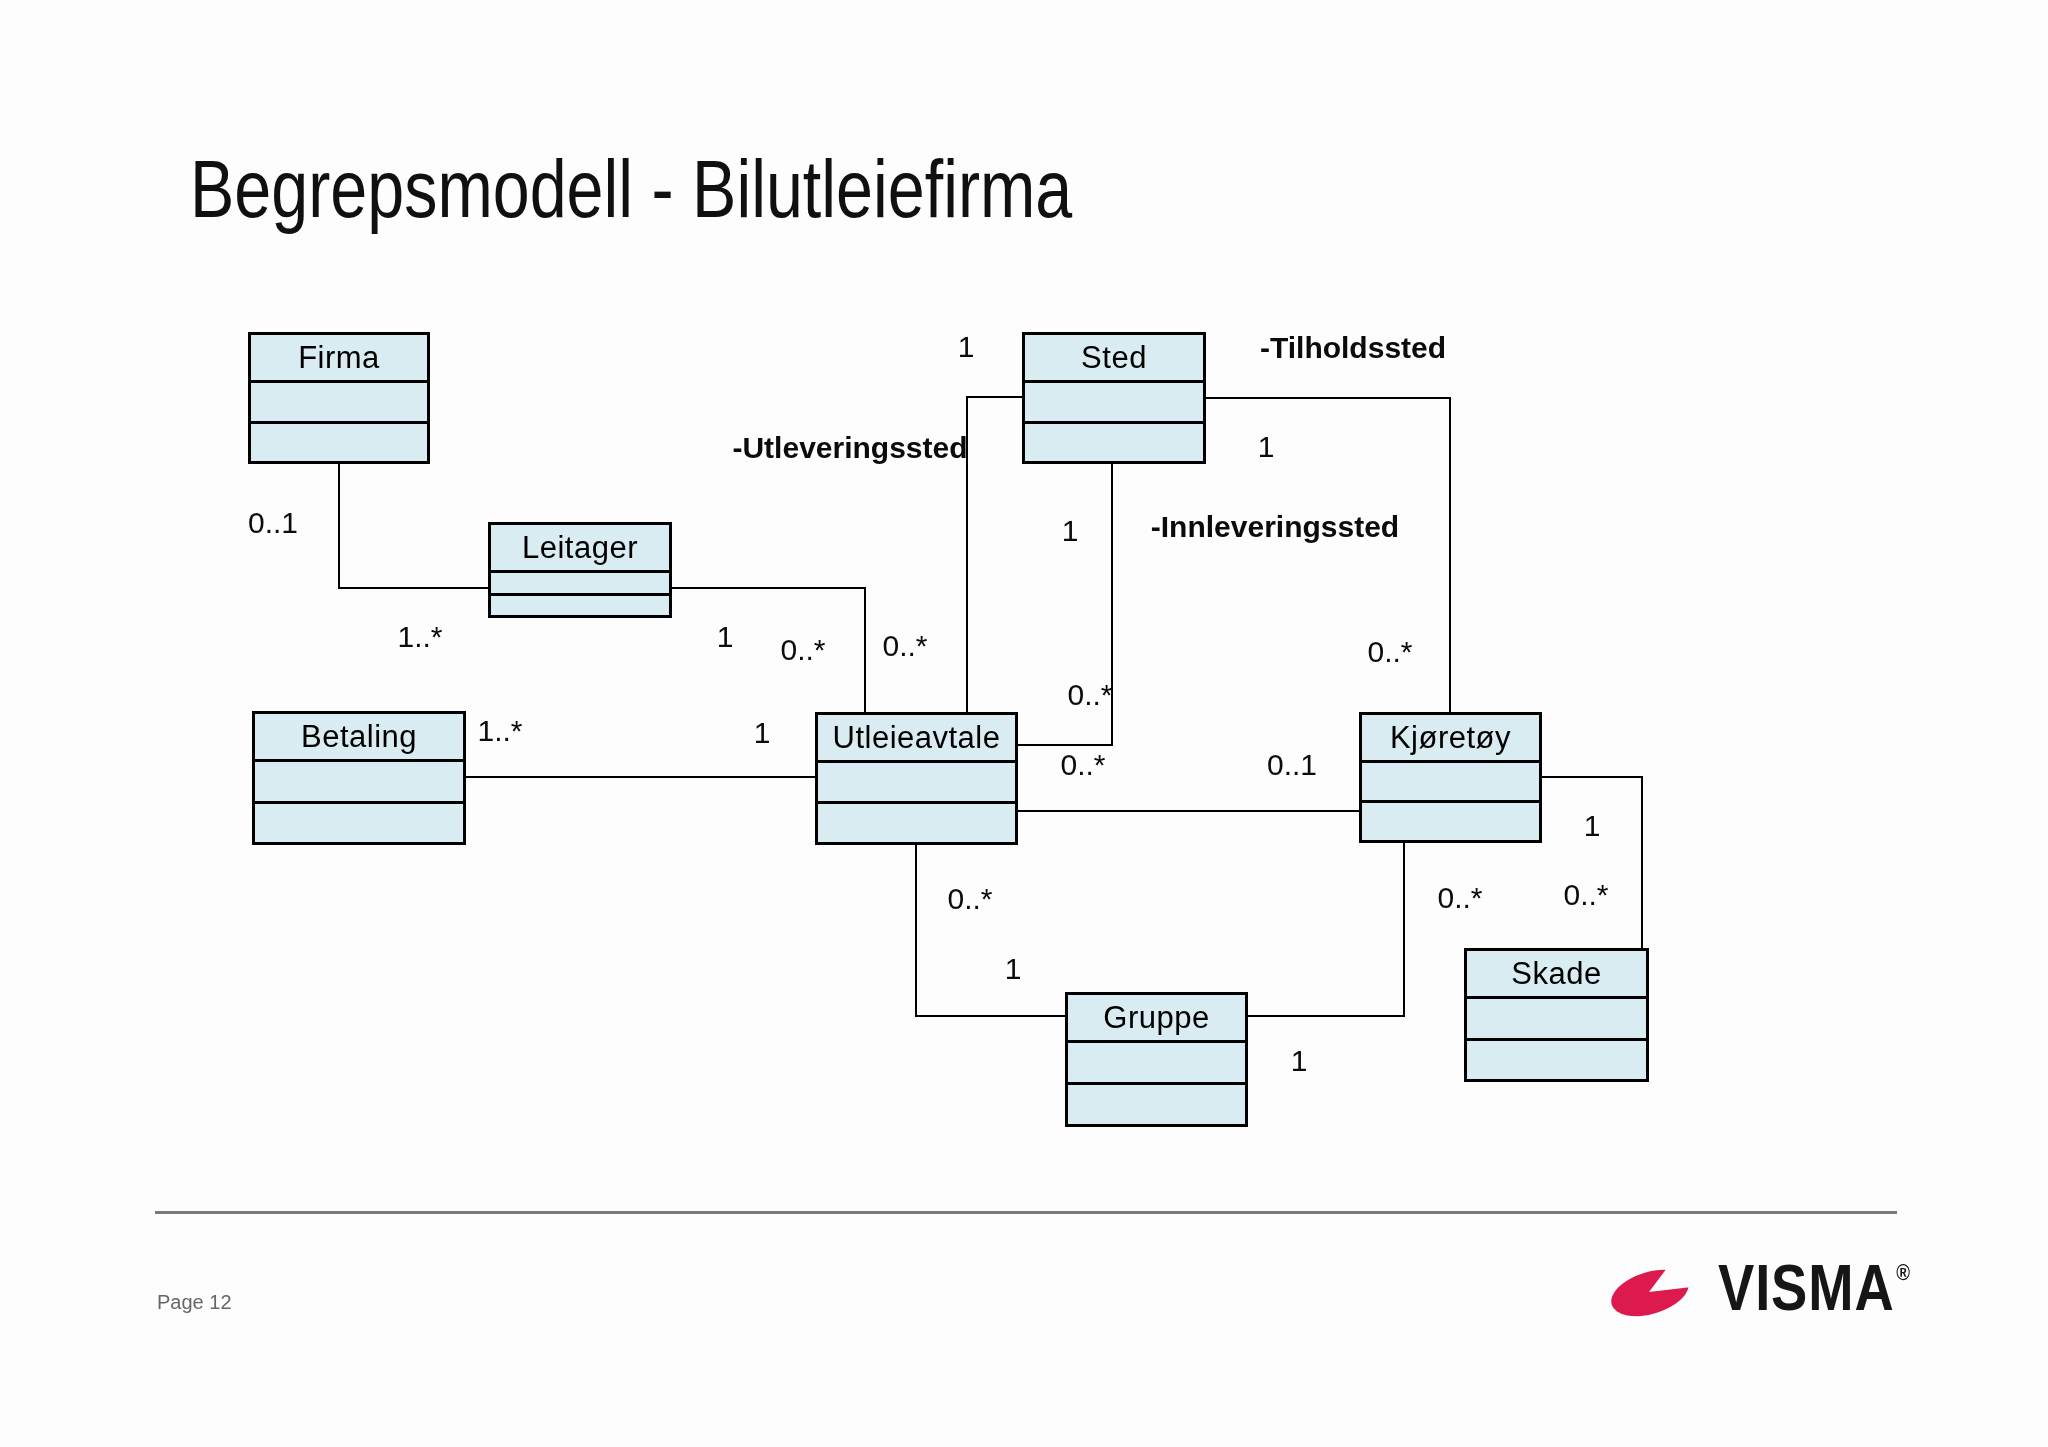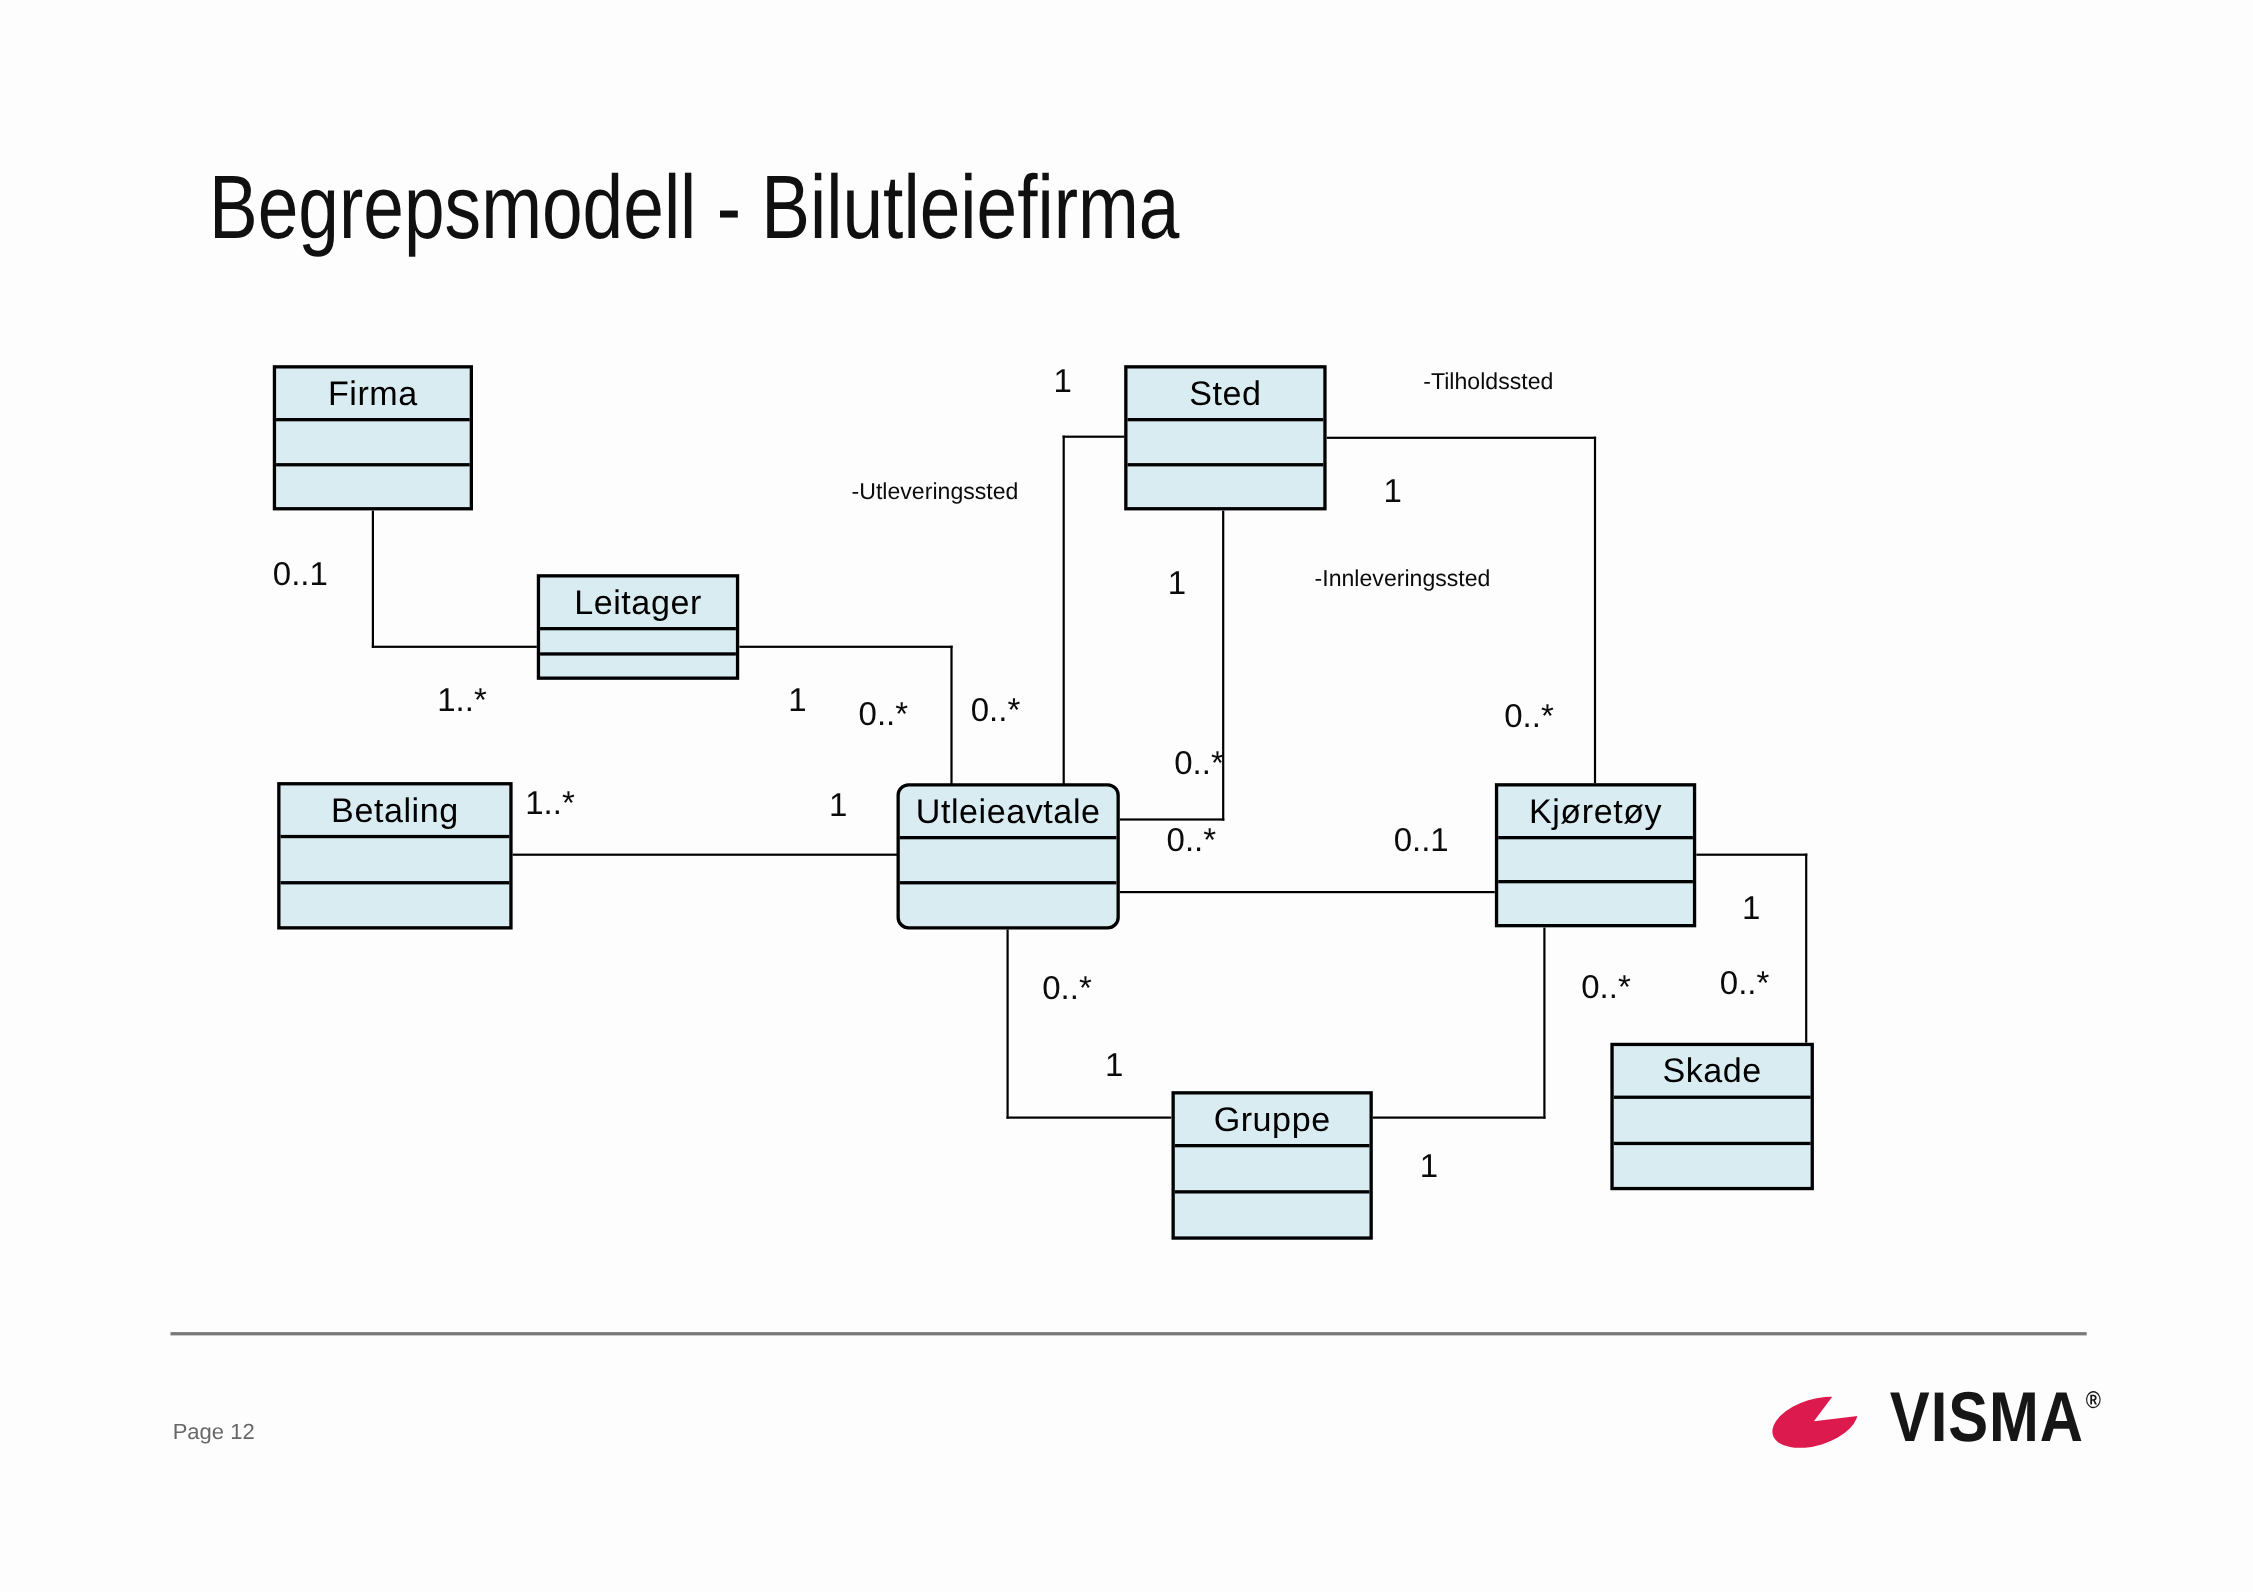--- a/index.html
+++ b/index.html
@@ -27,21 +27,21 @@
     border-bottom:3px solid var(--line,#000);
     display:flex;align-items:center;justify-content:center;
     font-weight:normal;font-size:31px;letter-spacing:.5px;
   }
   .cls-row{flex:1;}
   .cls-row.mid{border-bottom:3px solid var(--line,#000);}
   .mult,.role{
     position:absolute;transform:translate(-50%,-50%);
     font-size:30px;white-space:nowrap;color:#0b0b0b;
   }
-  .role{font-size:21px;}
+  .role{font-size:30px;font-weight:bold;}
   .footer-divider{
     position:absolute;left:155px;top:1211px;width:1742px;height:3px;
     background:#7a7a7a;
   }
   .page-number{
     position:absolute;left:157px;top:1291px;
     font-size:20px;color:#676767;
   }
   .brand{
     position:absolute;left:1606px;top:1252px;
@@ -105,21 +105,21 @@
 <div class="cls" style="left:1022px;top:332px;width:184px;height:132px;">
   <div class="cls-title">Sted</div>
   <div class="cls-row mid"></div>
   <div class="cls-row"></div>
 </div>
 <div class="cls" style="left:252px;top:711px;width:214px;height:134px;">
   <div class="cls-title">Betaling</div>
   <div class="cls-row mid"></div>
   <div class="cls-row"></div>
 </div>
-<div class="cls" style="left:815px;top:712px;width:203px;height:133px;border-radius:11px;">
+<div class="cls" style="left:815px;top:712px;width:203px;height:133px;">
   <div class="cls-title">Utleieavtale</div>
   <div class="cls-row mid"></div>
   <div class="cls-row"></div>
 </div>
 <div class="cls" style="left:1359px;top:712px;width:183px;height:131px;">
   <div class="cls-title">Kjøretøy</div>
   <div class="cls-row mid"></div>
   <div class="cls-row"></div>
 </div>
 <div class="cls" style="left:1065px;top:948px;width:183px;height:135px;margin-top:44px;">

